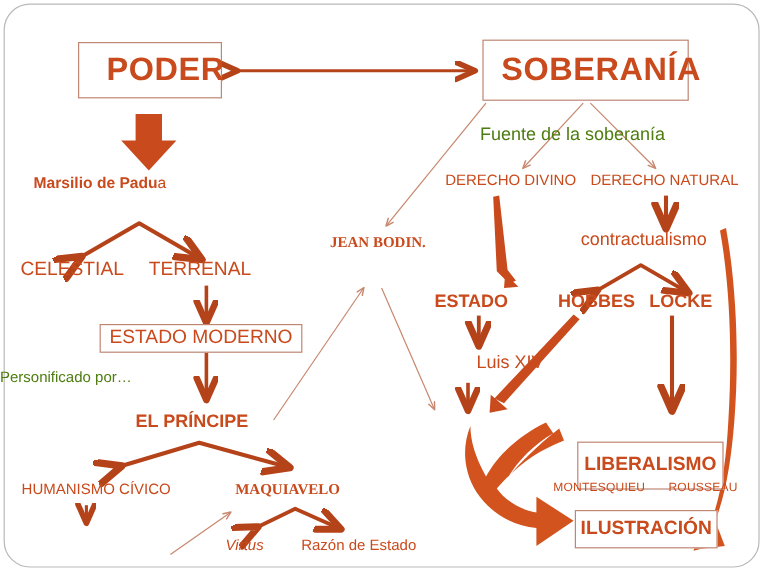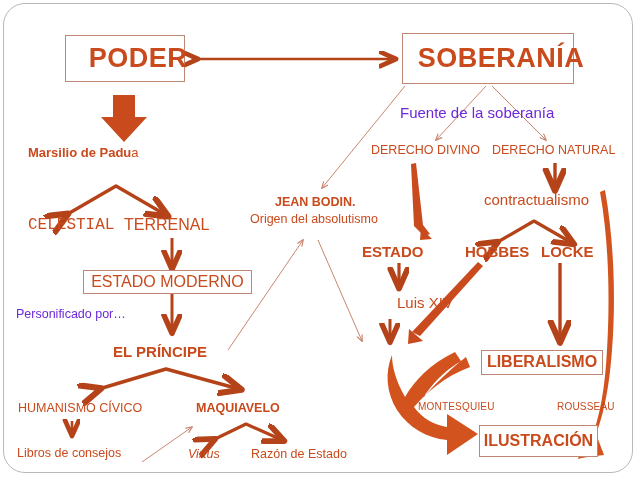--- a/index.html
+++ b/index.html
@@ -25,24 +25,24 @@
          display:flex;align-items:center;justify-content:center;
          box-sizing:border-box;text-align:center;}
 
   .t-title{font-size:27px;font-weight:bold;letter-spacing:.5px;padding-left:26px;}
   .t-box{font-size:16px;font-weight:bold;}
   .t-boxreg{font-size:16px;font-weight:normal;}
   .t-big{font-size:13px;font-weight:bold;}
   .t-med{font-size:15px;font-weight:normal;}
   .t-medb{font-size:15px;font-weight:bold;}
   .t-sm{font-size:12.5px;font-weight:normal;text-align:center;}
-  .t-smb{font-size:12.5px;font-weight:bold;}
+  .t-smb{font-size:12.5px;font-weight:bold;font-family:Liberation Serif, serif;}
   .t-xs{font-size:10px;font-weight:normal;letter-spacing:.2px;}
   .t-it{font-size:12.5px;font-style:italic;}
-  .green{color:#6d28d9;}
+  .green{color:#4d7c0f;}
   .light{font-weight:normal;}
 
   svg.layer{position:absolute;left:0;top:0;width:640px;height:480px;
             pointer-events:none;}
 </style>
 </head>
 <body>
 
 <div id="slide">
 
@@ -188,67 +188,61 @@
   </div>
 
   <div class="node t-sm" style="left:492px;top:144px;">
     <span>DERECHO NATURAL</span>
   </div>
 
   <div class="node t-big" style="left:28px;top:146px;">
     <span>Marsilio de Padu</span><span class="light">a</span>
   </div>
 
-  <div class="node t-boxreg" style="left:28px;top:217px;font-weight:normal;font-family:Liberation Mono, monospace;">
+  <div class="node t-boxreg" style="left:17px;top:217px;font-weight:normal;">
     <span>CELESTIAL</span>
   </div>
 
   <div class="node t-boxreg" style="left:124px;top:217px;font-weight:normal;">
     <span>TERRENAL</span>
   </div>
 
   <div class="node boxed t-boxreg" style="left:83px;top:270px;width:169px;height:24px;">
     <span>ESTADO MODERNO</span>
   </div>
 
-  <div class="node t-sm green" style="left:16px;top:308px;">
+  <div class="node t-sm green" style="left:0;top:308px;">
     <span>Personificado por…</span>
   </div>
 
   <div class="node t-medb" style="left:113px;top:344px;">
     <span>EL PRÍNCIPE</span>
   </div>
 
   <div class="node t-sm" style="left:18px;top:402px;">
     <span>HUMANISMO CÍVICO</span>
   </div>
 
-  <div class="node t-sm" style="left:17px;top:447px;">
-    <span>Libros de consejos</span>
-  </div>
 
   <div class="node t-smb" style="left:196px;top:402px;">
     <span>MAQUIAVELO</span>
   </div>
 
   <div class="node t-it" style="left:188px;top:448px;">
     <span>Virtus</span>
   </div>
 
   <div class="node t-sm" style="left:251px;top:448px;">
     <span>Razón de Estado</span>
   </div>
 
   <div class="node t-smb" style="left:275px;top:196px;">
     <span>JEAN BODIN.</span>
   </div>
 
-  <div class="node t-sm" style="left:250px;top:213px;">
-    <span>Origen del absolutismo</span>
-  </div>
 
   <div class="node t-med" style="left:484px;top:192px;">
     <span>contractualismo</span>
   </div>
 
   <div class="node t-medb" style="left:362px;top:244px;">
     <span>ESTADO</span>
   </div>
 
   <div class="node t-medb" style="left:465px;top:244px;">
@@ -257,25 +251,25 @@
 
   <div class="node t-medb" style="left:541px;top:244px;">
     <span>LOCKE</span>
   </div>
 
   <div class="node t-med" style="left:365px;top:295px;margin-left:32px;">
     <span>Luis XIV</span>
   </div>
 
 
-  <div class="node boxed t-box" style="left:481px;top:350px;width:122px;height:25px;">
+  <div class="node boxed t-box" style="left:481px;top:368px;width:122px;height:40px;">
     <span>LIBERALISMO</span>
   </div>
 
-  <div class="node t-xs" style="left:418px;top:402px;">
+  <div class="node t-xs" style="left:461px;top:402px;">
     <span>MONTESQUIEU</span>
   </div>
 
   <div class="node t-xs" style="left:557px;top:402px;">
     <span>ROUSSEAU</span>
   </div>
 
   <div class="node boxed t-box" style="left:479px;top:425px;width:119px;height:32px;">
     <span>ILUSTRACIÓN</span>
   </div>

